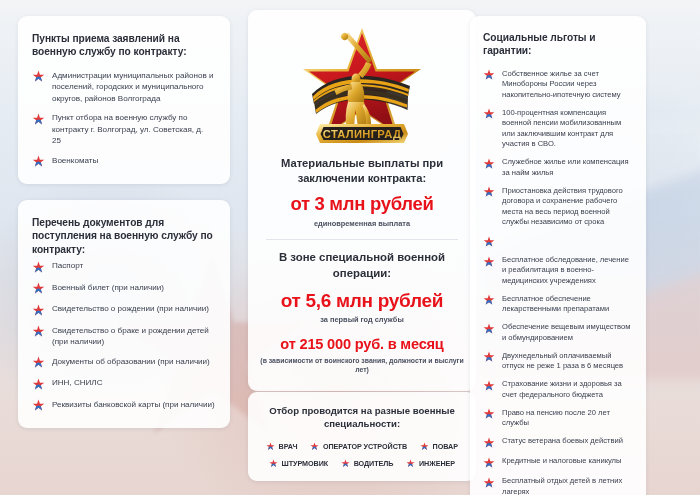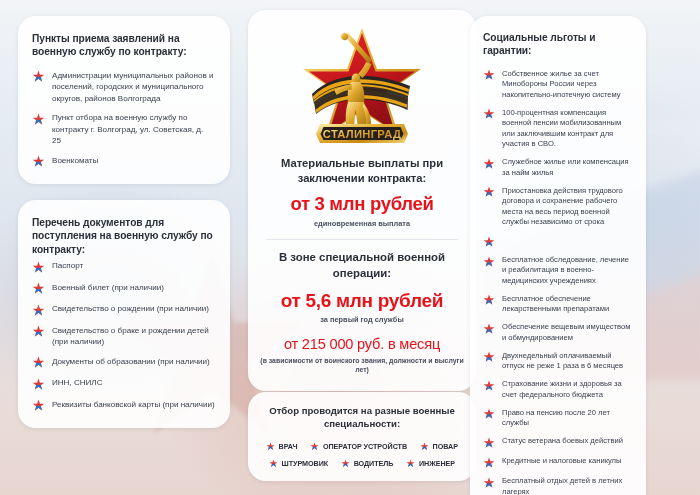--- a/index.html
+++ b/index.html
@@ -65,21 +65,21 @@
   }
   #col-left   { left: 18px;  width: 212px; }
   #col-center { left: 248px; width: 228px; }
   #col-right  { left: 470px; width: 176px; }
 
   .card {
     position: absolute;
     left: 0;
     right: 0;
     background: rgba(255,255,255,0.90);
-    border-radius: 18px;
+    border-radius: 9px;
     box-shadow: 0 1px 4px rgba(40,55,80,0.10);
   }
 
   .card-title {
     color: #2b2f3a;
     font-weight: bold;
     font-size: 10.2px;
     line-height: 1.32;
     letter-spacing: -0.05px;
   }
@@ -161,21 +161,21 @@
   }
   .pay-big2 {
     color: #e8121a;
     font-weight: bold;
     font-size: 19px;
     line-height: 1.12;
     letter-spacing: -0.3px;
   }
   .pay-big3 {
     color: #e8121a;
-    font-weight: normal;
+    font-weight: bold;
     font-size: 14.6px;
     line-height: 1.15;
     letter-spacing: -0.2px;
     margin-top: 11px;
   }
   .pay-note {
     color: #4a5060;
     font-size: 6.9px;
     font-weight: bold;
     line-height: 1.4;

